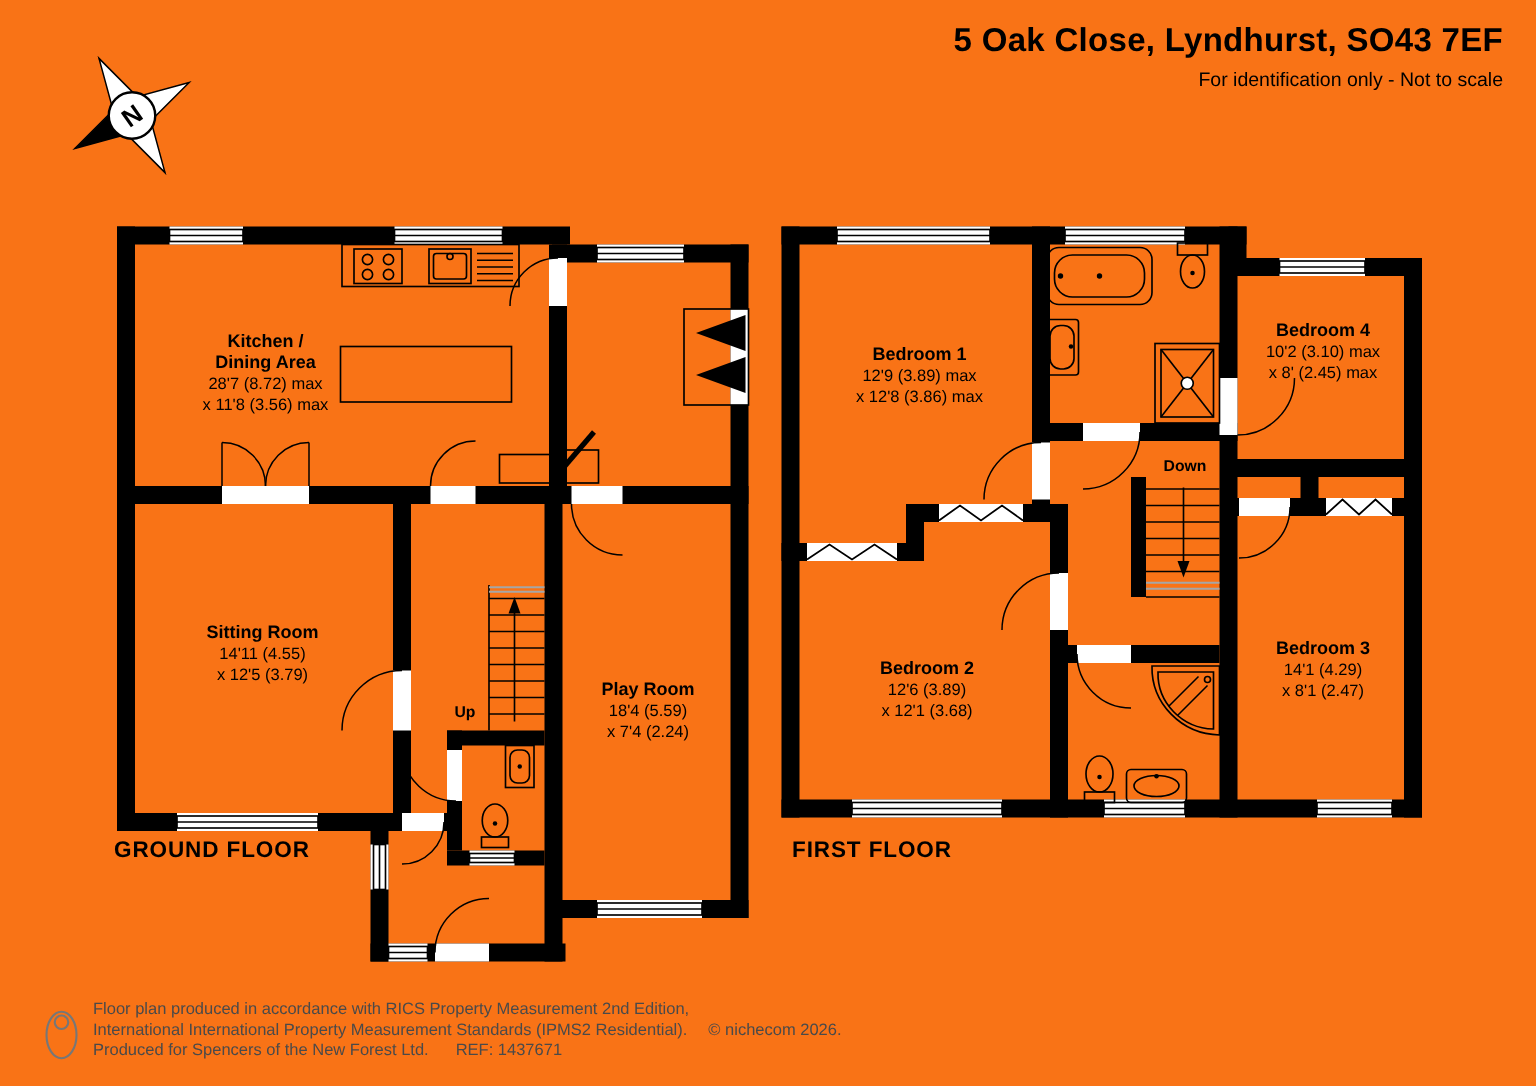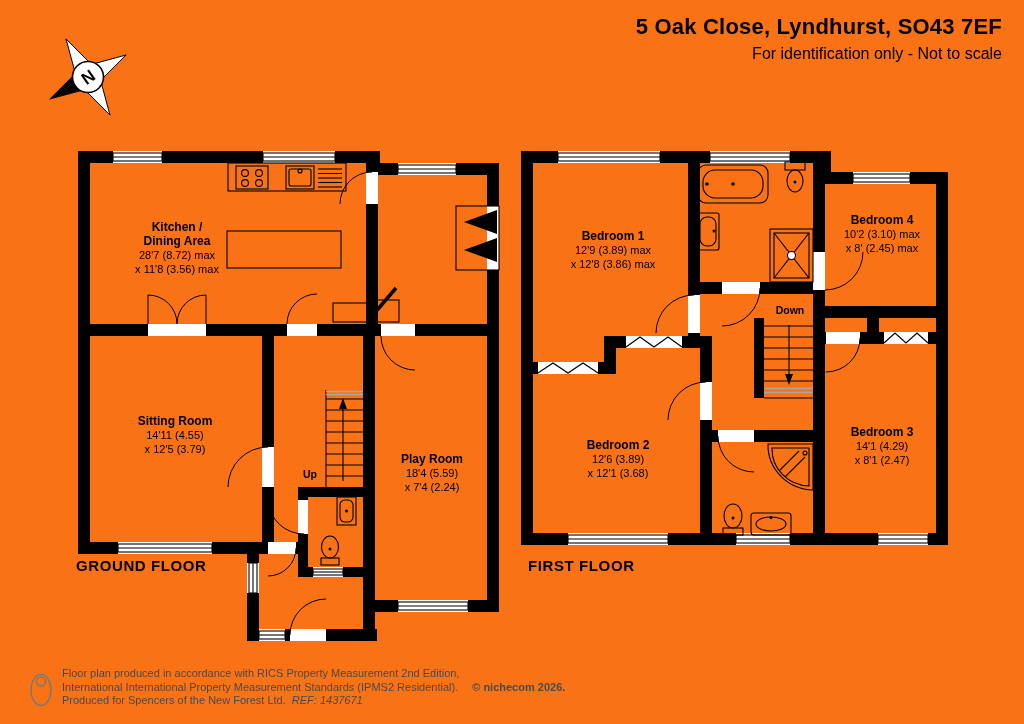--- a/index.html
+++ b/index.html
@@ -1,24 +1,24 @@
 <!DOCTYPE html>
 <html><head>
 <meta charset="utf-8">
 <style>
   html,body{margin:0;padding:0;background:#fff;}
   #canvas{position:relative;width:1024px;height:724px;background:#f97316;overflow:hidden;
           font-family:"Liberation Sans", sans-serif;}
   .header{position:absolute;top:14px;right:22px;text-align:right;color:#000;}
   .header .title{font-size:22px;font-weight:bold;letter-spacing:.2px;}
   .header .area{font-size:15px;font-weight:bold;margin-top:7px;}
-  .header .note{font-size:16px;font-weight:normal;margin-top:5px;}
+  .header .note{font-size:13px;font-weight:normal;margin-top:5px;}
   .footer{position:absolute;left:62px;top:667px;color:#4a4a4a;font-size:11px;line-height:13.5px;}
-  .footer .ref{margin-left:6px;font-style:italic;}
-  .footer .copyright{margin-left:14px;font-weight:bold;}
+  .footer .ref{margin-left:18px;}
+  .footer .copyright{margin-left:14px;}
   .logo{position:absolute;left:28px;top:668px;}
   svg text{fill:#000;}
   .roomname{font:bold 12px "Liberation Sans", sans-serif;text-anchor:middle;}
   .roomdim{font:11px "Liberation Sans", sans-serif;text-anchor:middle;}
   .floorlabel{font:bold 15px "Liberation Sans", sans-serif;letter-spacing:.6px;}
   .stairlabel{font:bold 10.5px "Liberation Sans", sans-serif;text-anchor:middle;}
   .wall{fill:#000;}
   .gap{fill:#fff;}
   .thin{fill:none;stroke:#000;stroke-width:1.1;}
   .arc{fill:none;stroke:#000;stroke-width:1;}

